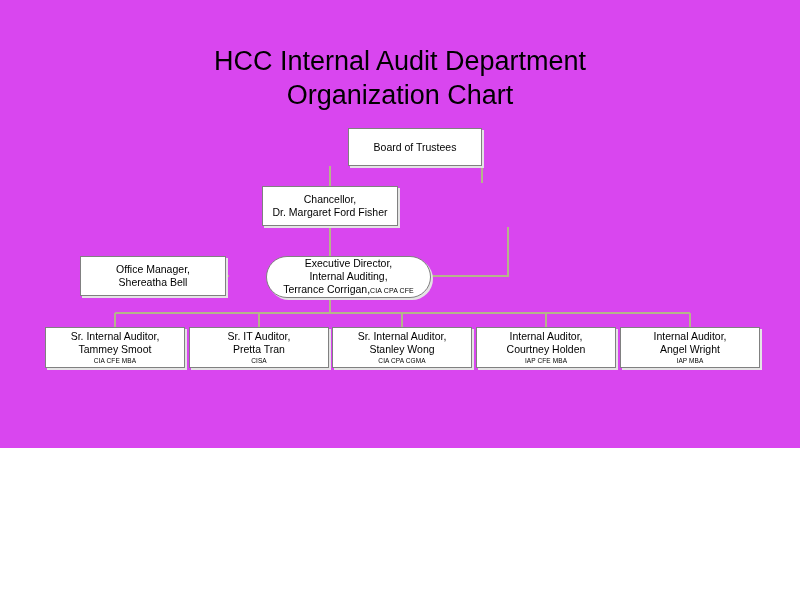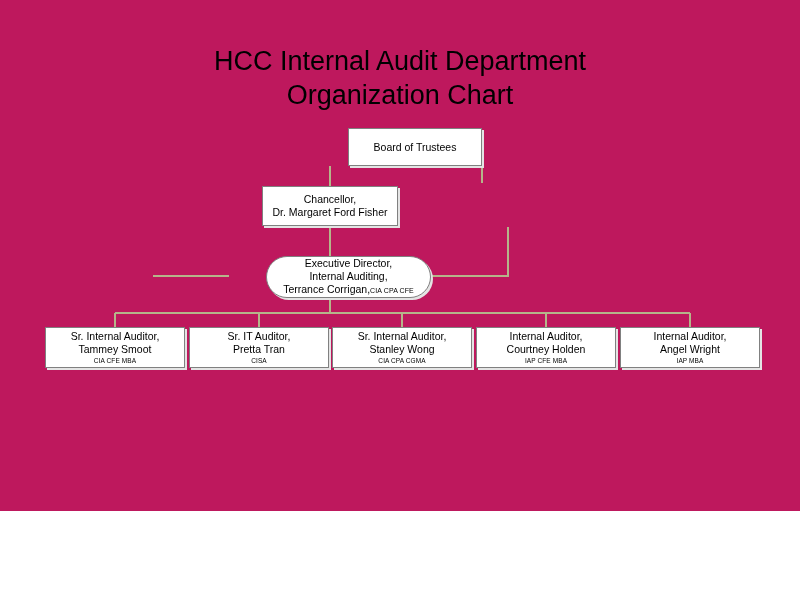--- a/index.html
+++ b/index.html
@@ -3,22 +3,22 @@
 <meta charset="utf-8">
 <style>
   html, body {
     margin: 0;
     padding: 0;
     background: #ffffff;
   }
   #page {
     position: relative;
     width: 800px;
-    height: 511px;
-    background: #be185d;
+    height: 448px;
+    background: #d946ef;
     overflow: hidden;
     font-family: "Liberation Sans", sans-serif;
     color: #000000;
   }
 
   
   #chart-title {
     position: absolute;
     left: 0;
     top: 44px;
@@ -113,20 +113,24 @@
   <div class="node" style="left:348px; top:128px; width:134px; height:38px;">
     <span class="ln">Board of Trustees</span>
   </div>
 
   <div class="node" style="left:262px; top:186px; width:136px; height:40px;">
     <span class="ln">Chancellor,</span>
     <span class="ln">Dr. Margaret Ford Fisher</span>
   </div>
 
 
+  <div class="node" style="left:80px; top:256px; width:146px; height:40px;">
+    <span class="ln">Office Manager,</span>
+    <span class="ln">Shereatha Bell</span>
+  </div>
 
   <div class="node" style="left:266px; top:256px; width:165px; height:42px;border-radius:21px;">
     <span class="ln">Executive Director,</span>
     <span class="ln">Internal Auditing,</span>
     <span class="name-row"><span>Terrance Corrigan,</span><span class="inline-creds">CIA CPA CFE</span></span>
     </div>
 
   <div class="node" style="left:45px; top:327px; width:140px; height:41px;">
     <span class="ln">Sr. Internal Auditor,</span>
     <span class="ln">Tammey Smoot</span>

